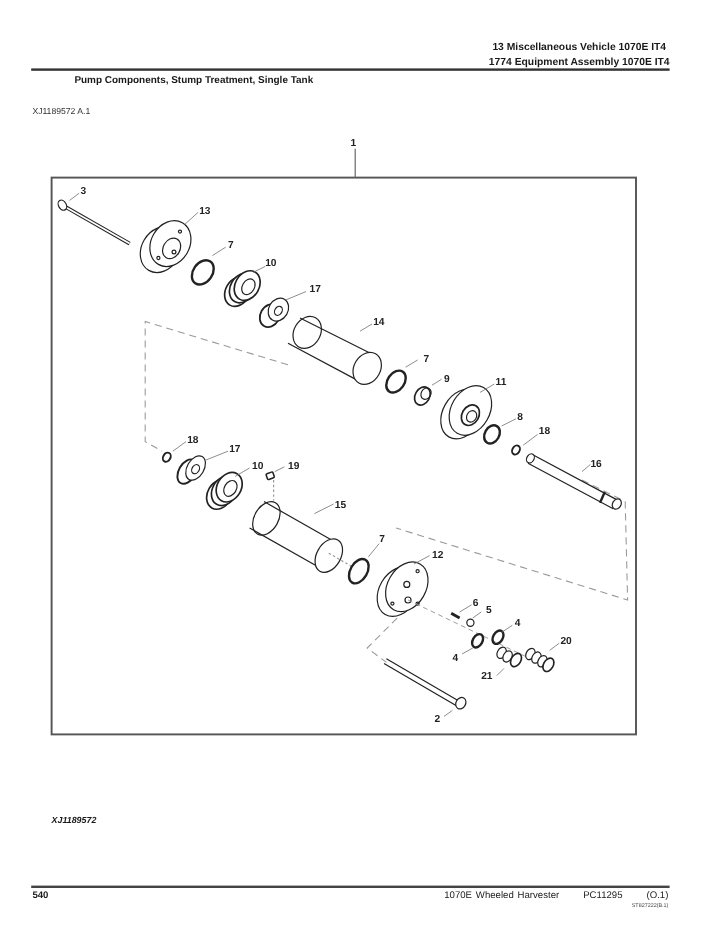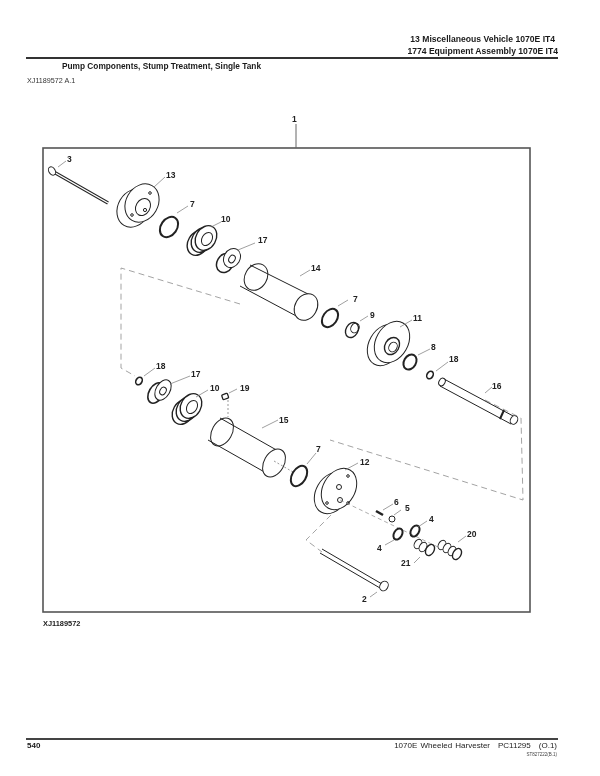--- a/index.html
+++ b/index.html
@@ -2,27 +2,27 @@
 <html><head>
 <meta charset="utf-8">
 <style>
   html, body { margin: 0; padding: 0; background: #ffffff; }
   body { width: 600px; height: 776px; position: relative; overflow: hidden;
          font-family: "Liberation Sans", sans-serif; color: #1a1a1a; }
   .hdr-right { position: absolute; right: 42px; top: 34px; text-align: center;
                font-size: 8.6px; font-weight: bold; line-height: 11.5px; }
   .hdr-rule { position: absolute; left: 26px; width: 532px; top: 57px; height: 1.5px; background: #333; }
   .title { position: absolute; left: 27px; top: 61px; font-size: 8.3px; font-weight: bold; padding-left: 35px; }
-  .subtitle { position: absolute; left: 27px; top: 76px; font-size: 7.2px; color: #333; }
+  .subtitle { position: absolute; left: 27px; top: 88px; font-size: 7.2px; color: #333; }
   .figure { position: absolute; left: 0; top: 0; }
-  .fig-caption { position: absolute; left: 43px; top: 619px; font-size: 7.4px; font-weight: bold; }
+  .fig-caption { position: absolute; left: 43px; top: 679px; font-size: 7.4px; font-weight: bold; font-style: italic; }
   .ftr-rule { position: absolute; left: 26px; width: 532px; top: 738px; height: 1.5px; background: #444; }
   .ftr-page { position: absolute; left: 27px; top: 741px; font-size: 8px; font-weight: bold; }
   .ftr-right { position: absolute; right: 43px; top: 741px; font-size: 8px; color: #222; word-spacing: 1px; }
-  .ftr-right span { margin-left: 8px; }
+  .ftr-right span { margin-left: 20px; }
   .ftr-code { position: absolute; right: 43px; top: 752px; font-size: 4.5px; color: #444; }
   svg text { font-family: "Liberation Sans", sans-serif; font-weight: bold; font-size: 8.5px; fill: #222; }
 </style>
 </head>
 <body>
 
 <div class="hdr-right">
   <div>13 Miscellaneous Vehicle 1070E IT4</div>
   <div>1774 Equipment Assembly 1070E IT4</div>
 </div>

